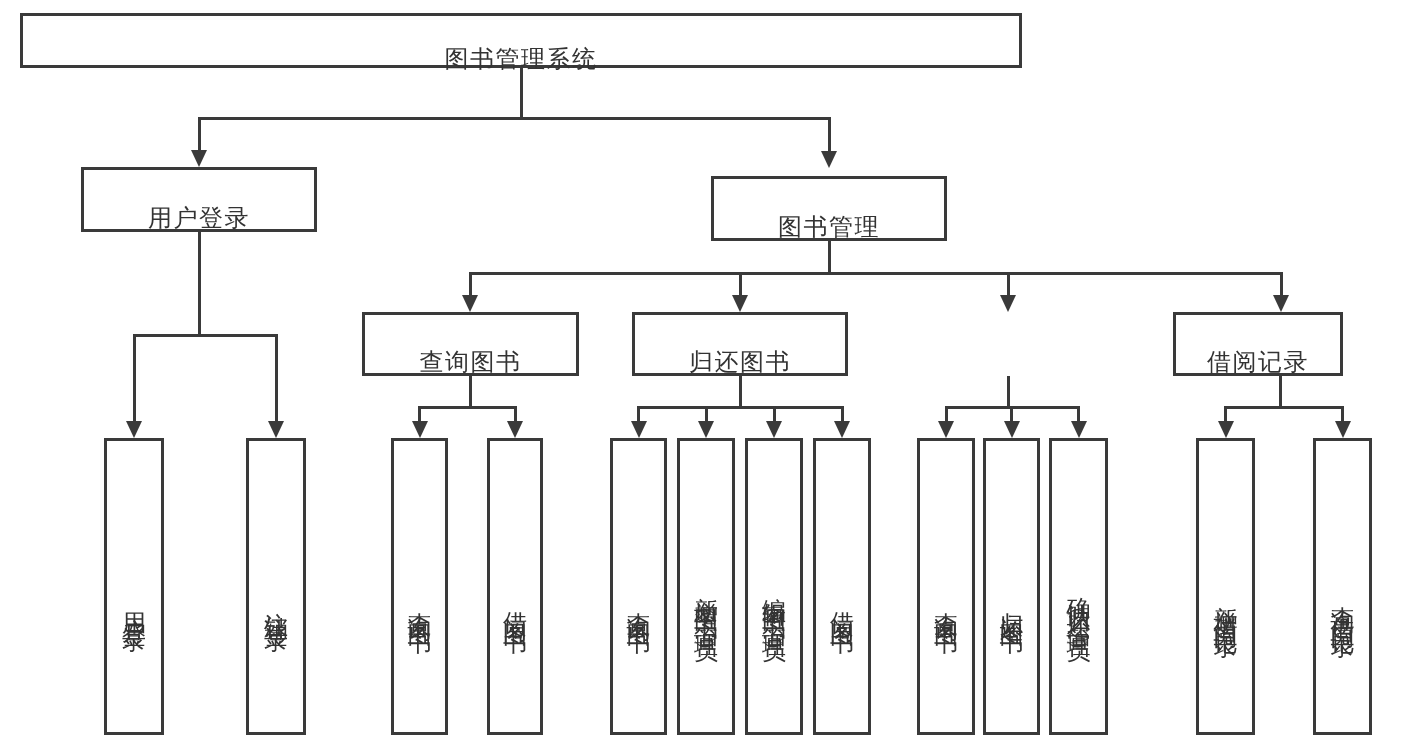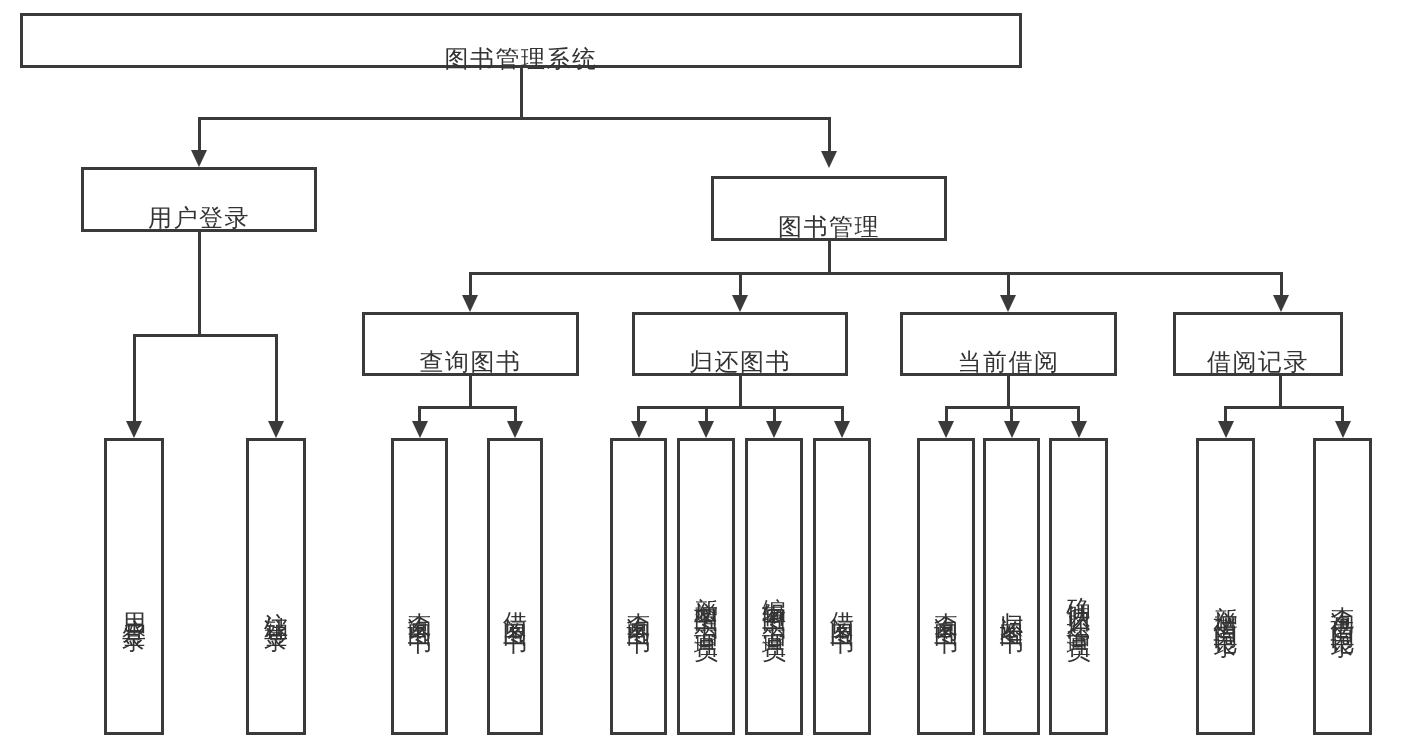--- a/index.html
+++ b/index.html
@@ -106,23 +106,20 @@
   <div class="arrow" style="left:732px;top:295px"></div>
   <div class="arrow" style="left:1000px;top:295px"></div>
   <div class="arrow" style="left:1273px;top:295px"></div>
 
   <div class="box" style="left:362px;top:312px;width:217px;height:64px">
     <span class="lbl">查询图书</span>
   </div>
   <div class="box" style="left:632px;top:312px;width:216px;height:64px">
     <span class="lbl">归还图书</span>
   </div>
-  <div class="box" style="left:900px;top:312px;width:217px;height:64px">
-    <span class="lbl">当前借阅</span>
-  </div>
   <div class="box" style="left:1173px;top:312px;width:170px;height:64px">
     <span class="lbl">借阅记录</span>
   </div>
 
   <div class="vl" style="left:468.5px;top:376px;height:31px"></div>
   <div class="hl" style="left:418px;top:405.5px;width:98.5px"></div>
   <div class="vl" style="left:418px;top:405.5px;height:19px"></div>
   <div class="vl" style="left:513.5px;top:405.5px;height:19px"></div>
   <div class="arrow" style="left:411.5px;top:421px"></div>
   <div class="arrow" style="left:507px;top:421px"></div>

